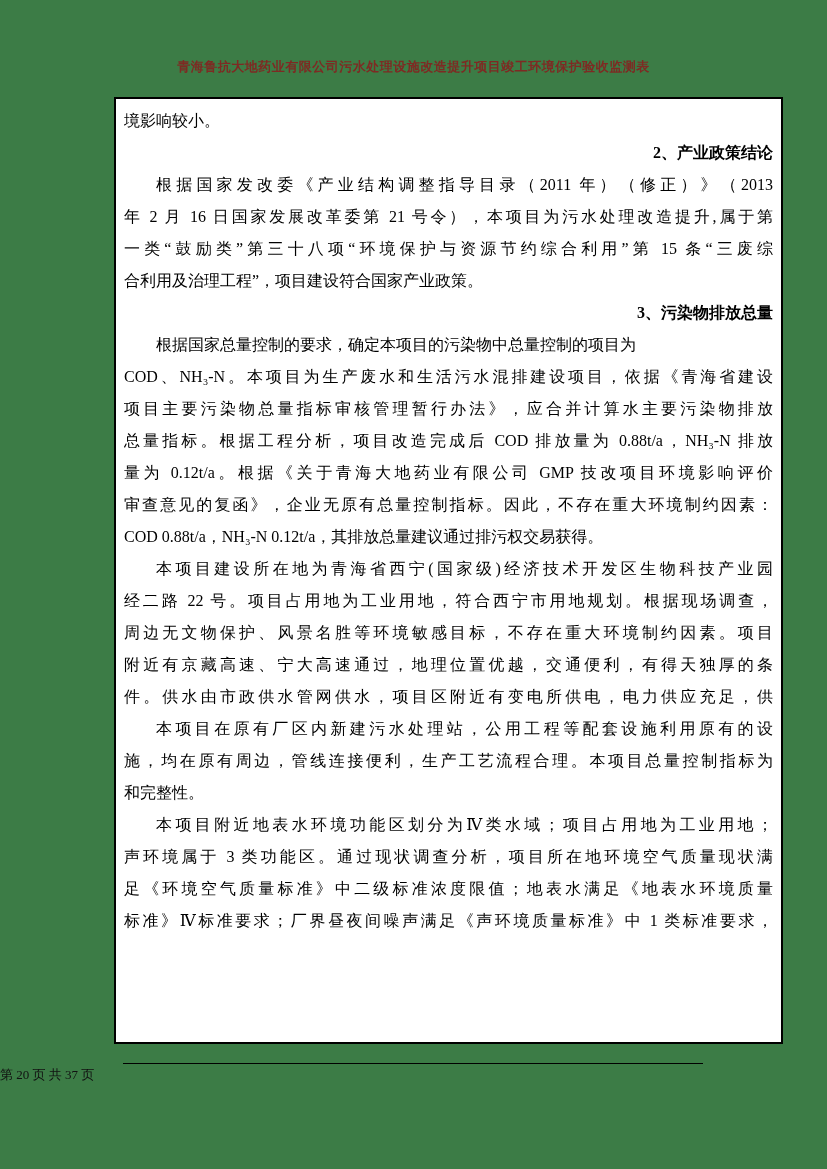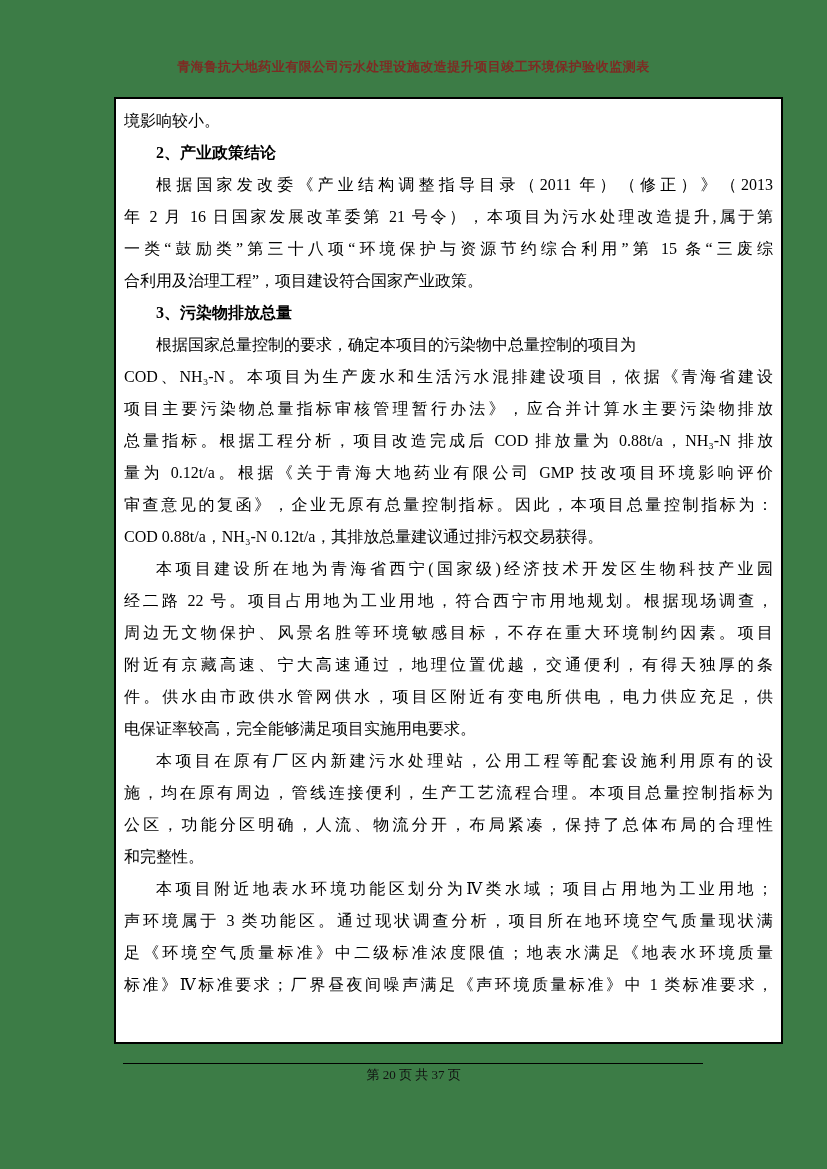--- a/index.html
+++ b/index.html
@@ -34,30 +34,29 @@
     color: var(--body-text, #000000);
     white-space:nowrap;
     overflow:hidden;
   }
   .line.full {
     white-space:normal;
     text-align:justify;
     text-align-last:justify;
   }
   .line.first { text-indent:32px; }
-  .line.heading { text-indent:32px; font-weight:bold; }
+  .line.heading { text-indent:32px; font-weight:bold;text-align:right; }
   .footer-rule {
     position:absolute;
     left:123px; top:1063px;
     width:580px; height:1px;
     background: var(--footer-line, #000000);
   }
   .doc-footer {
     position:absolute; top:1066px; left:0; right:0;
-    text-align:center;
     font-size:13px;
     color: var(--footer-text, #111111);
     white-space:nowrap;
   }
 </style>
 </head>
 <body>
 
 <div class="page">
   <div class="doc-title">青海鲁抗大地药业有限公司污水处理设施改造提升项目竣工环境保护验收监测表</div>
@@ -68,31 +67,29 @@
       <div class="line first full">根据国家发改委《产业结构调整指导目录（2011 年）（修正）》（2013</div>
       <div class="line  full">年 2 月 16 日国家发展改革委第 21 号令），本项目为污水处理改造提升,属于第</div>
       <div class="line  full">一类“鼓励类”第三十八项“环境保护与资源节约综合利用”第 15 条“三废综</div>
       <div class="line ">合利用及治理工程”，项目建设符合国家产业政策。</div>
       <div class="line heading">3、污染物排放总量</div>
       <div class="line first">根据国家总量控制的要求，确定本项目的污染物中总量控制的项目为</div>
       <div class="line  full">COD、NH₃-N。本项目为生产废水和生活污水混排建设项目，依据《青海省建设</div>
       <div class="line  full">项目主要污染物总量指标审核管理暂行办法》，应合并计算水主要污染物排放</div>
       <div class="line  full">总量指标。根据工程分析，项目改造完成后 COD 排放量为 0.88t/a，NH₃-N 排放</div>
       <div class="line  full">量为 0.12t/a。根据《关于青海大地药业有限公司 GMP 技改项目环境影响评价</div>
-      <div class="line  full">审查意见的复函》，企业无原有总量控制指标。因此，本项目总量控制指标为：</div>
+      <div class="line  full">审查意见的复函》，企业无原有总量控制指标。因此，不存在重大环境制约因素：</div>
       <div class="line ">COD 0.88t/a，NH₃-N 0.12t/a，其排放总量建议通过排污权交易获得。</div>
       <div class="line first full">本项目建设所在地为青海省西宁(国家级)经济技术开发区生物科技产业园</div>
       <div class="line  full">经二路 22 号。项目占用地为工业用地，符合西宁市用地规划。根据现场调查，</div>
       <div class="line  full">周边无文物保护、风景名胜等环境敏感目标，不存在重大环境制约因素。项目</div>
       <div class="line  full">附近有京藏高速、宁大高速通过，地理位置优越，交通便利，有得天独厚的条</div>
       <div class="line  full">件。供水由市政供水管网供水，项目区附近有变电所供电，电力供应充足，供</div>
-      <div class="line ">电保证率较高，完全能够满足项目实施用电要求。</div>
       <div class="line first full">本项目在原有厂区内新建污水处理站，公用工程等配套设施利用原有的设</div>
       <div class="line  full">施，均在原有周边，管线连接便利，生产工艺流程合理。本项目总量控制指标为</div>
-      <div class="line  full">公区，功能分区明确，人流、物流分开，布局紧凑，保持了总体布局的合理性</div>
       <div class="line ">和完整性。</div>
       <div class="line first full">本项目附近地表水环境功能区划分为Ⅳ类水域；项目占用地为工业用地；</div>
       <div class="line  full">声环境属于 3 类功能区。通过现状调查分析，项目所在地环境空气质量现状满</div>
       <div class="line  full">足《环境空气质量标准》中二级标准浓度限值；地表水满足《地表水环境质量</div>
       <div class="line  full">标准》Ⅳ标准要求；厂界昼夜间噪声满足《声环境质量标准》中 1 类标准要求，</div>
     </div>
 
   <div class="footer-rule"></div>
 
   <div class="doc-footer">第 20 页 共 37 页</div>

